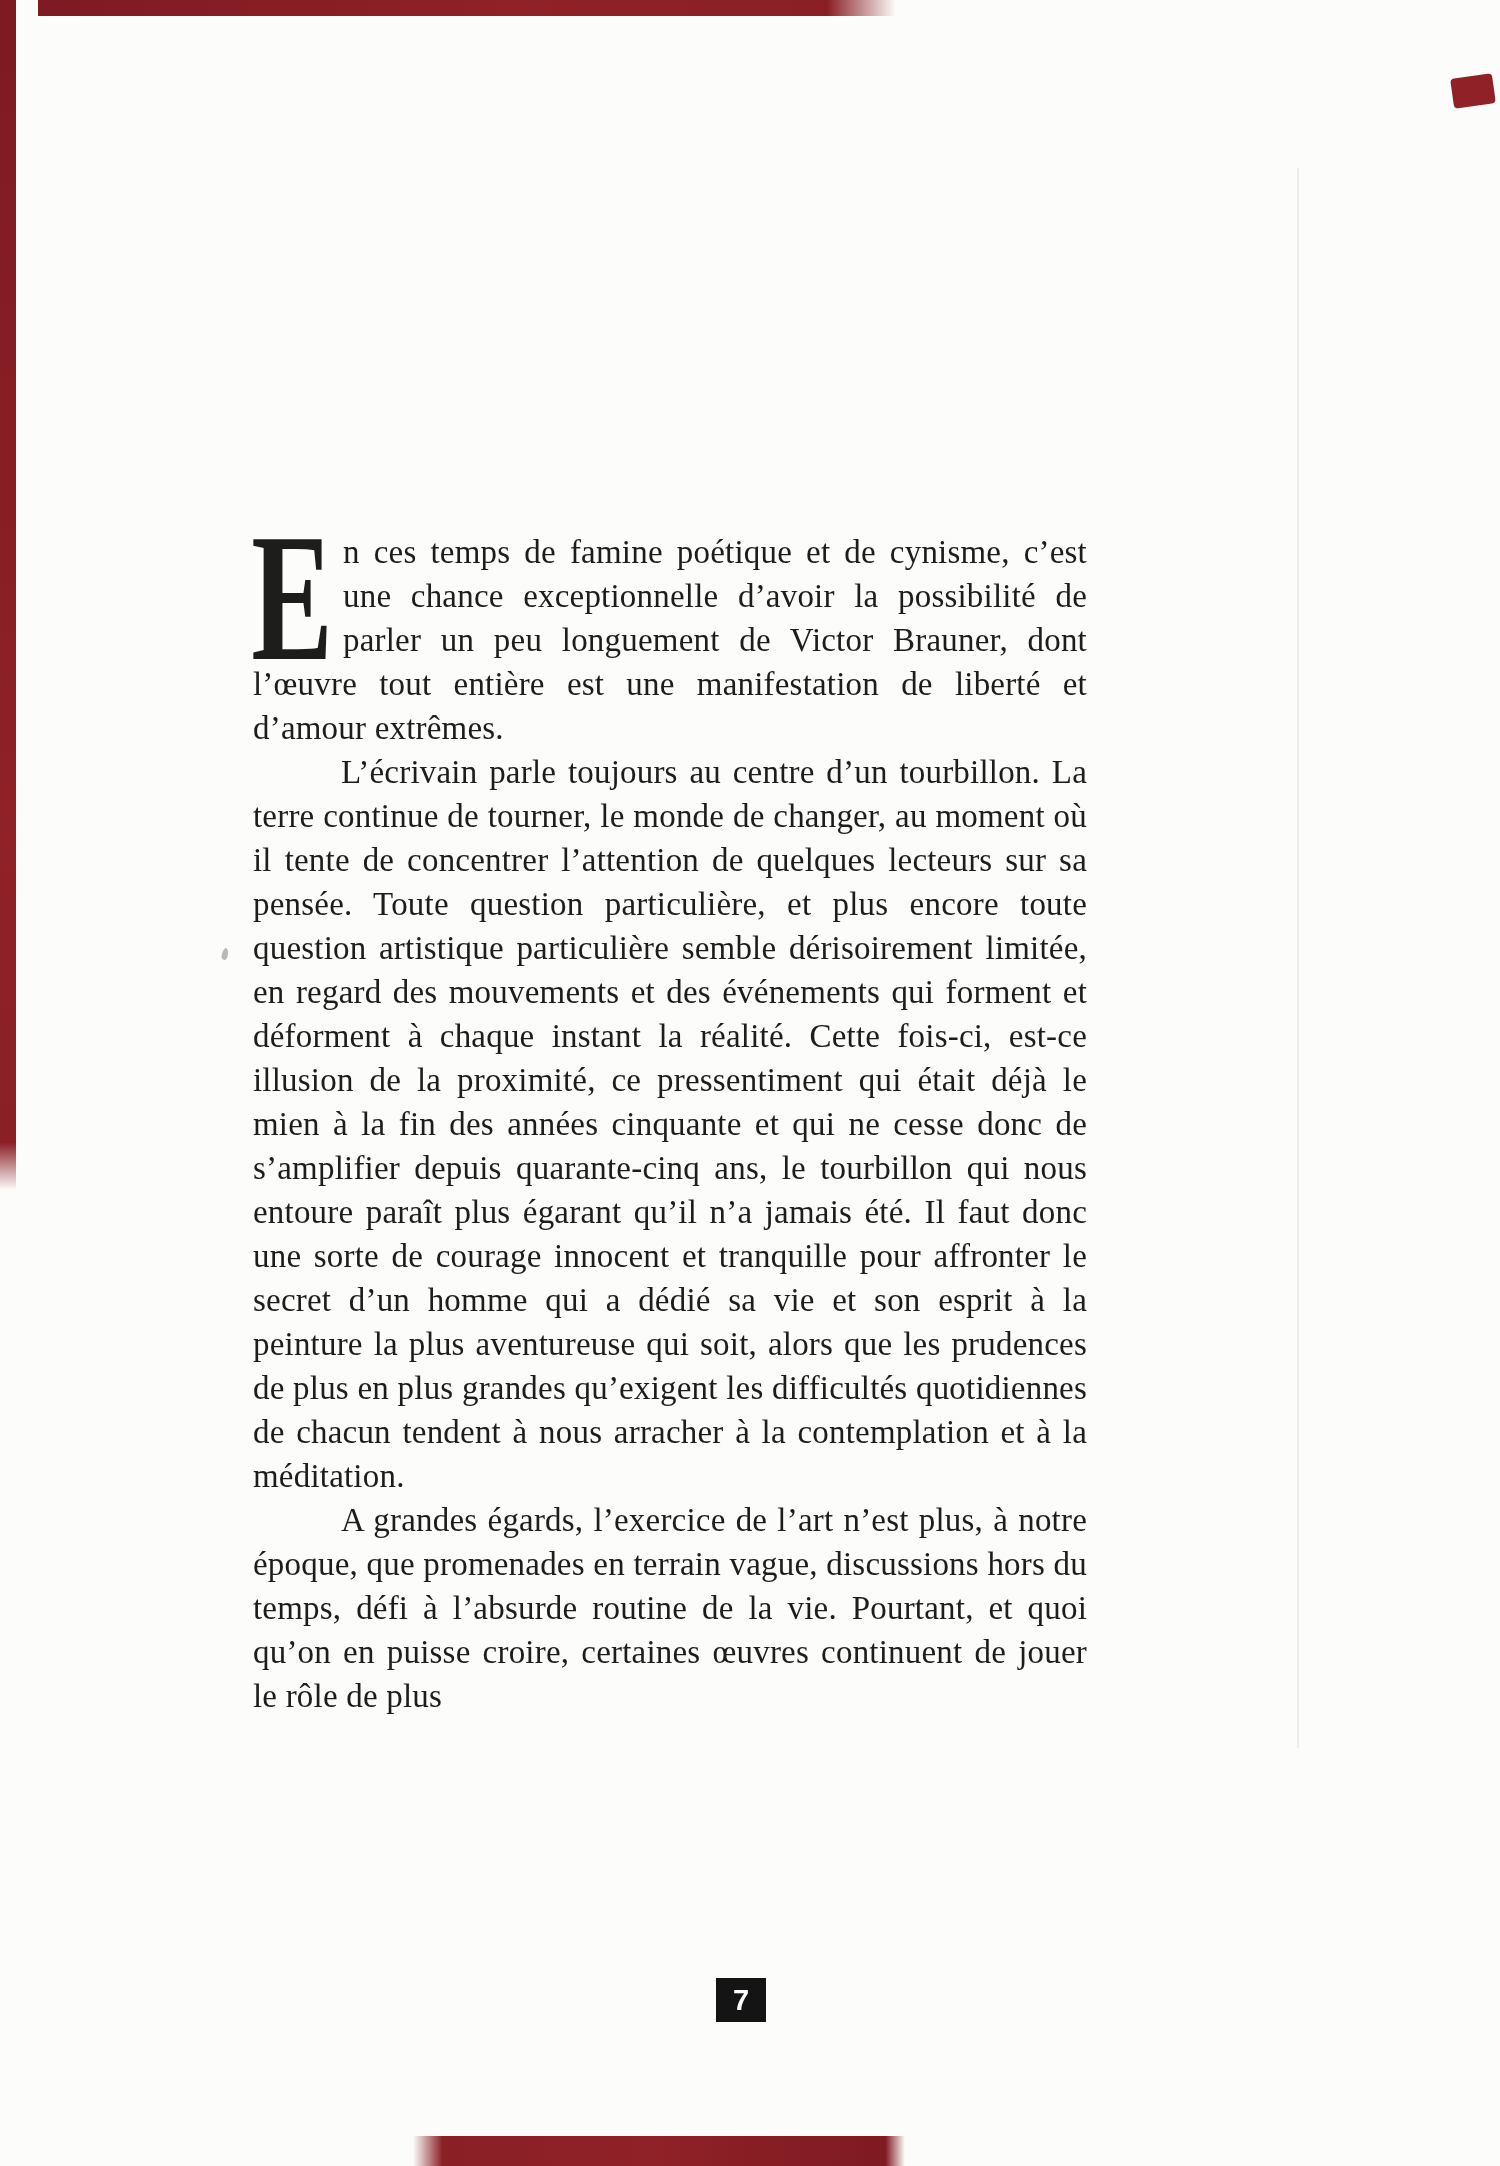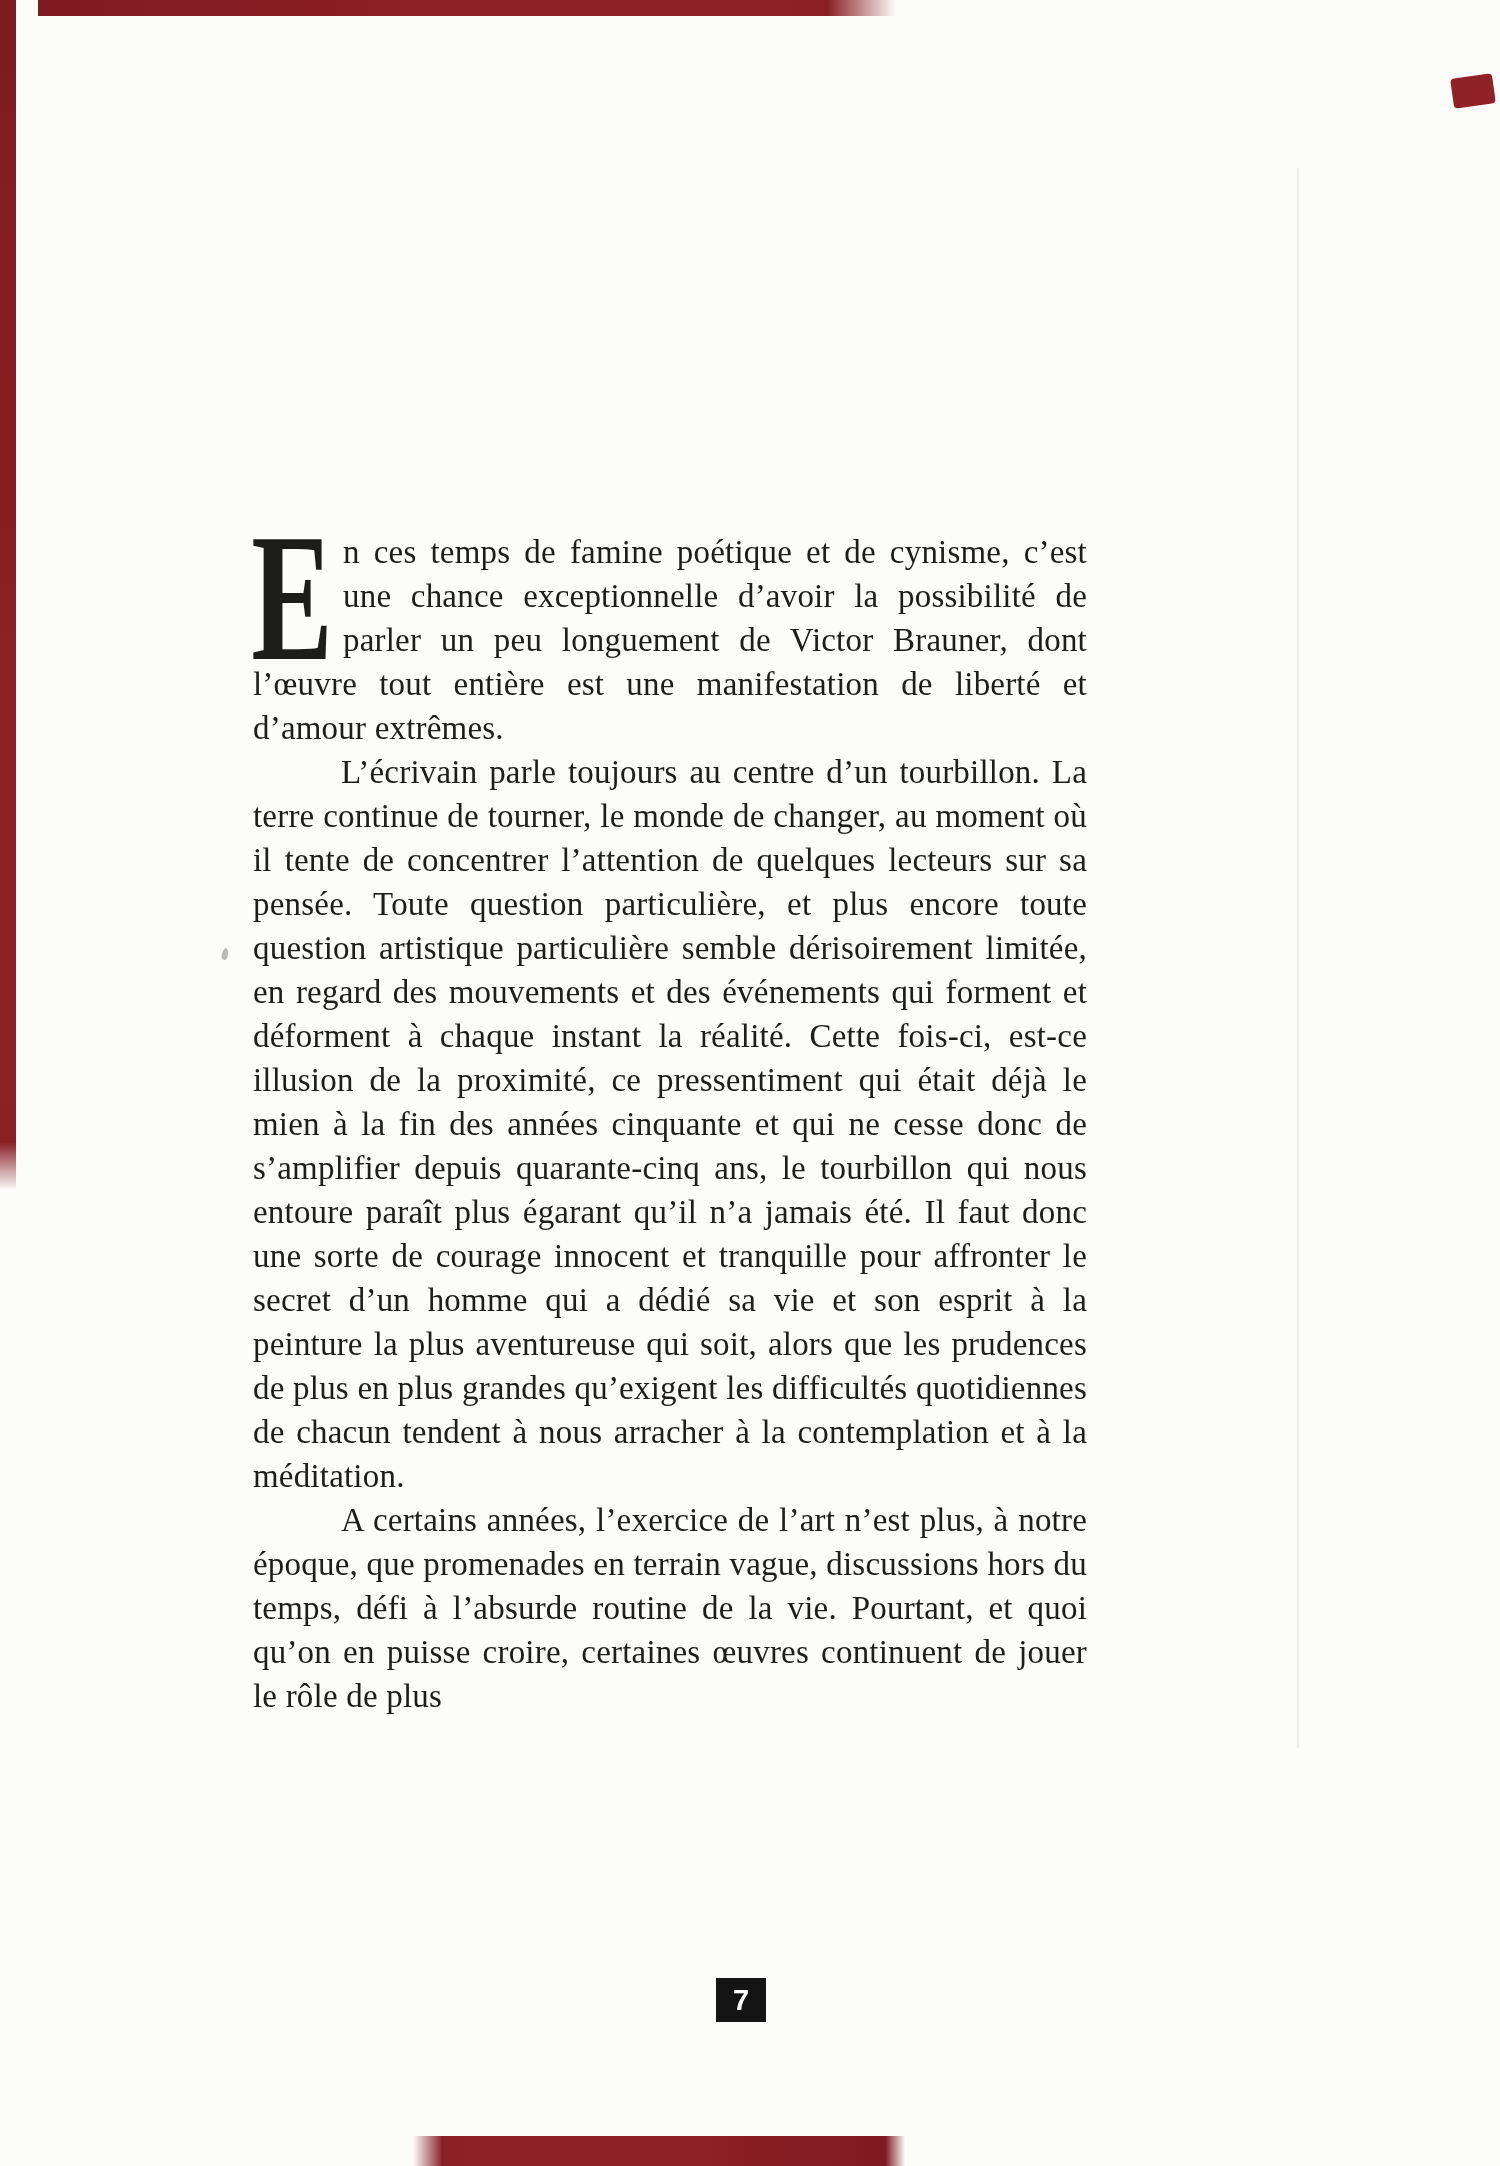--- a/index.html
+++ b/index.html
@@ -80,18 +80,18 @@
   <div class="edge-line"></div>
   <div class="speck"></div>
 
   <div class="textblock">
     <p>
       <svg class="dropcap" width="76" height="126" viewBox="0 0 90 100" preserveAspectRatio="none" xmlns="http://www.w3.org/2000/svg">
         <text x="-2" y="99.5" font-family="Liberation Serif, serif" font-weight="bold" font-size="145" fill="#1d1d1b">E</text>
       </svg><span>n ces temps de famine poétique et de cynisme, c’est une chance exceptionnelle d’avoir la possibilité de parler un peu longuement de Victor Brauner, dont l’œuvre tout entière est une manifestation de liberté et d’amour extrêmes.</span>
     </p>
     <p class="indented">L’écrivain parle toujours au centre d’un tourbillon. La terre continue de tourner, le monde de changer, au moment où il tente de concentrer l’attention de quelques lecteurs sur sa pensée. Toute question particulière, et plus encore toute question artistique particulière semble dérisoirement limitée, en regard des mouvements et des événements qui forment et déforment à chaque instant la réalité. Cette fois-ci, est-ce illusion de la proximité, ce pressentiment qui était déjà le mien à la fin des années cinquante et qui ne cesse donc de s’amplifier depuis quarante-cinq ans, le tourbillon qui nous entoure paraît plus égarant qu’il n’a jamais été. Il faut donc une sorte de courage innocent et tranquille pour affronter le secret d’un homme qui a dédié sa vie et son esprit à la peinture la plus aventureuse qui soit, alors que les prudences de plus en plus grandes qu’exigent les difficultés quotidiennes de chacun tendent à nous arracher à la contemplation et à la méditation.</p>
-    <p class="indented">A certains années, l’exercice de l’art n’est plus, à notre époque, que promenades en terrain vague, discussions hors du temps, défi à l’absurde routine de la vie. Pourtant, et quoi qu’on en puisse croire, certaines œuvres continuent de jouer le rôle de plus</p>
+    <p class="indented">A grandes égards, l’exercice de l’art n’est plus, à notre époque, que promenades en terrain vague, discussions hors du temps, défi à l’absurde routine de la vie. Pourtant, et quoi qu’on en puisse croire, certaines œuvres continuent de jouer le rôle de plus</p>
   </div>
 
   <div class="pagenum">7</div>
 
 </div>
 
 </body></html>

